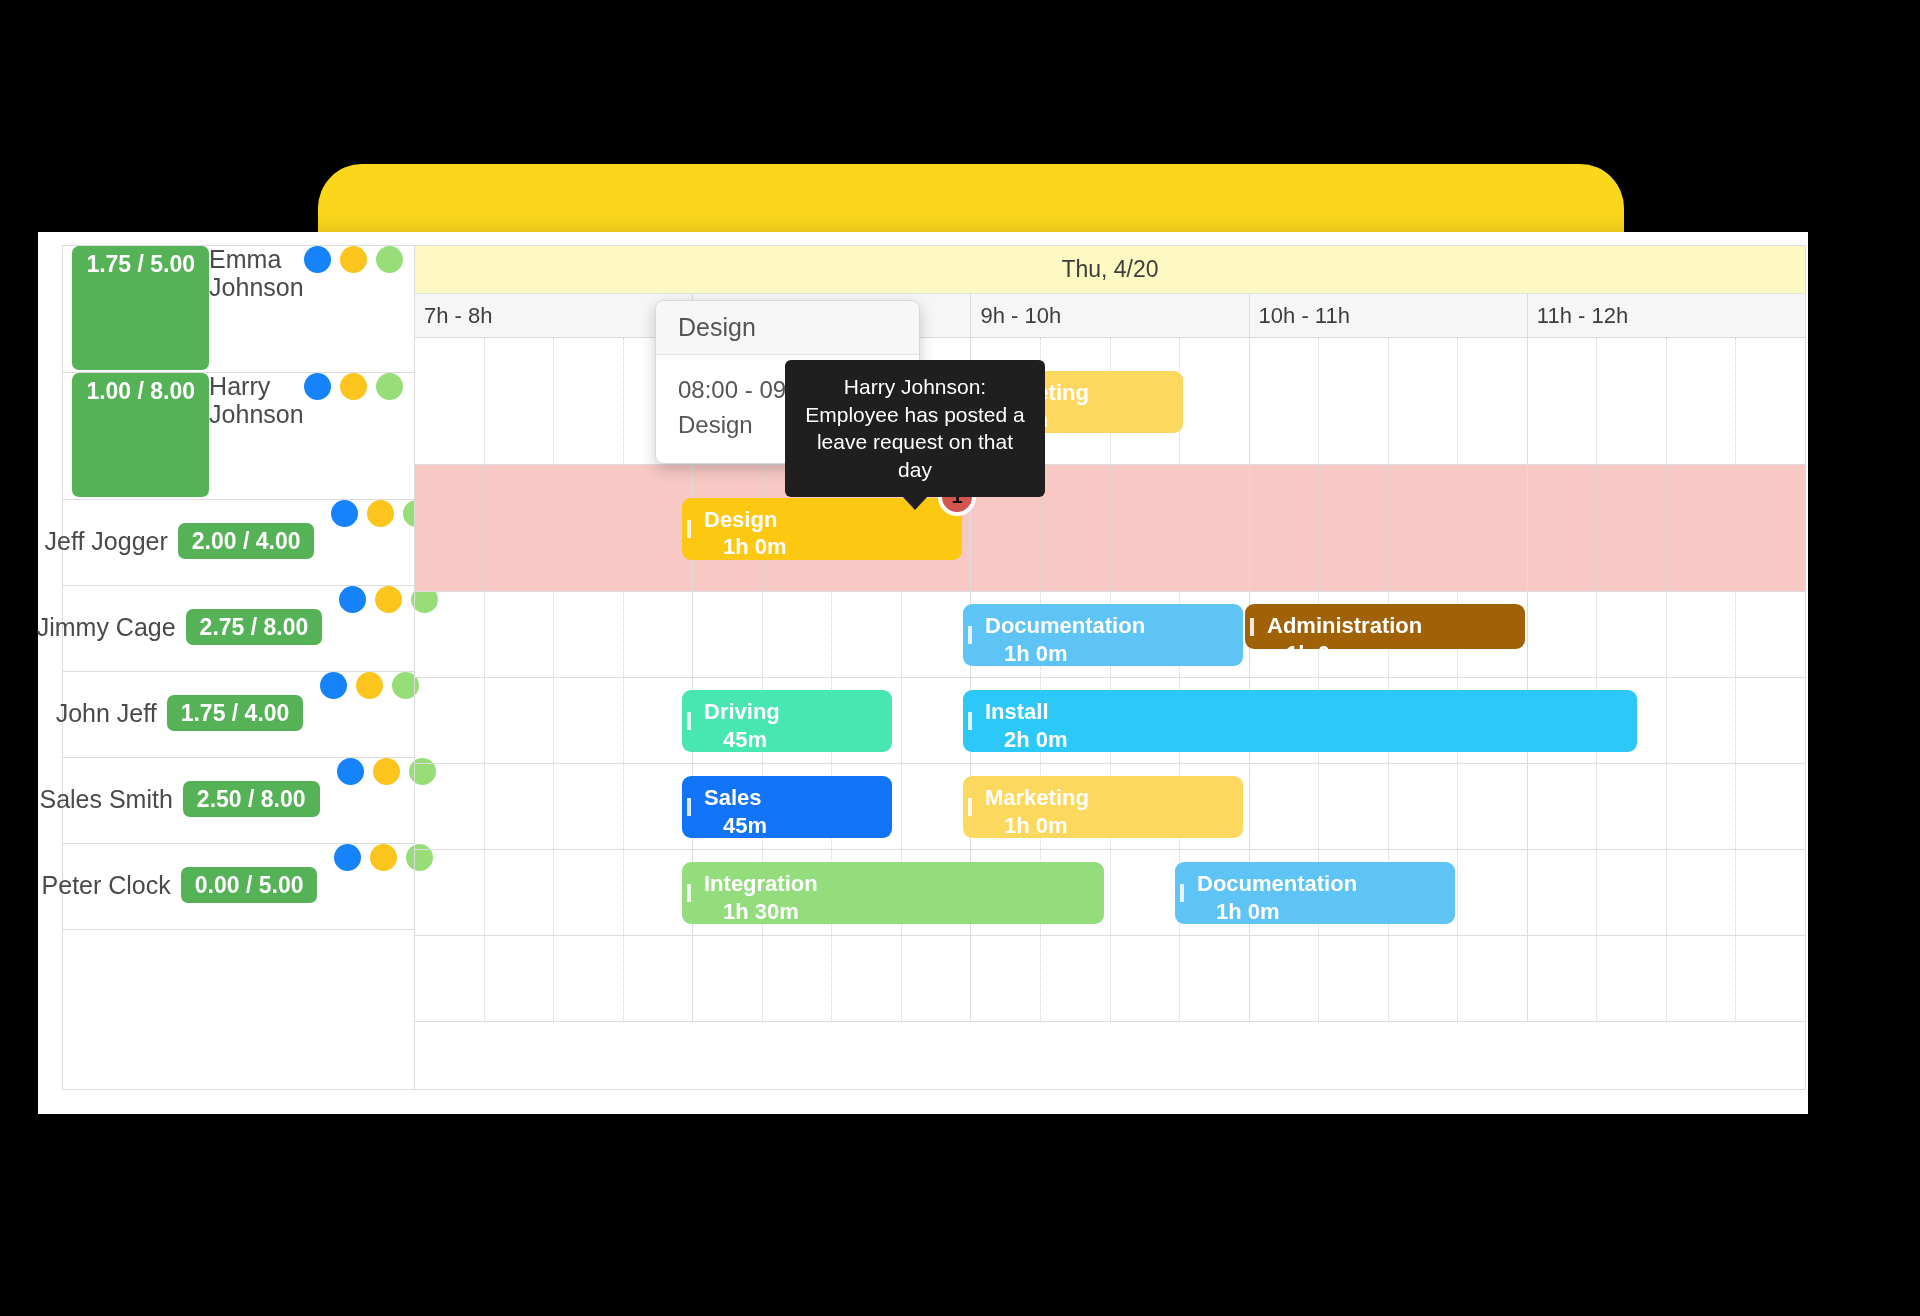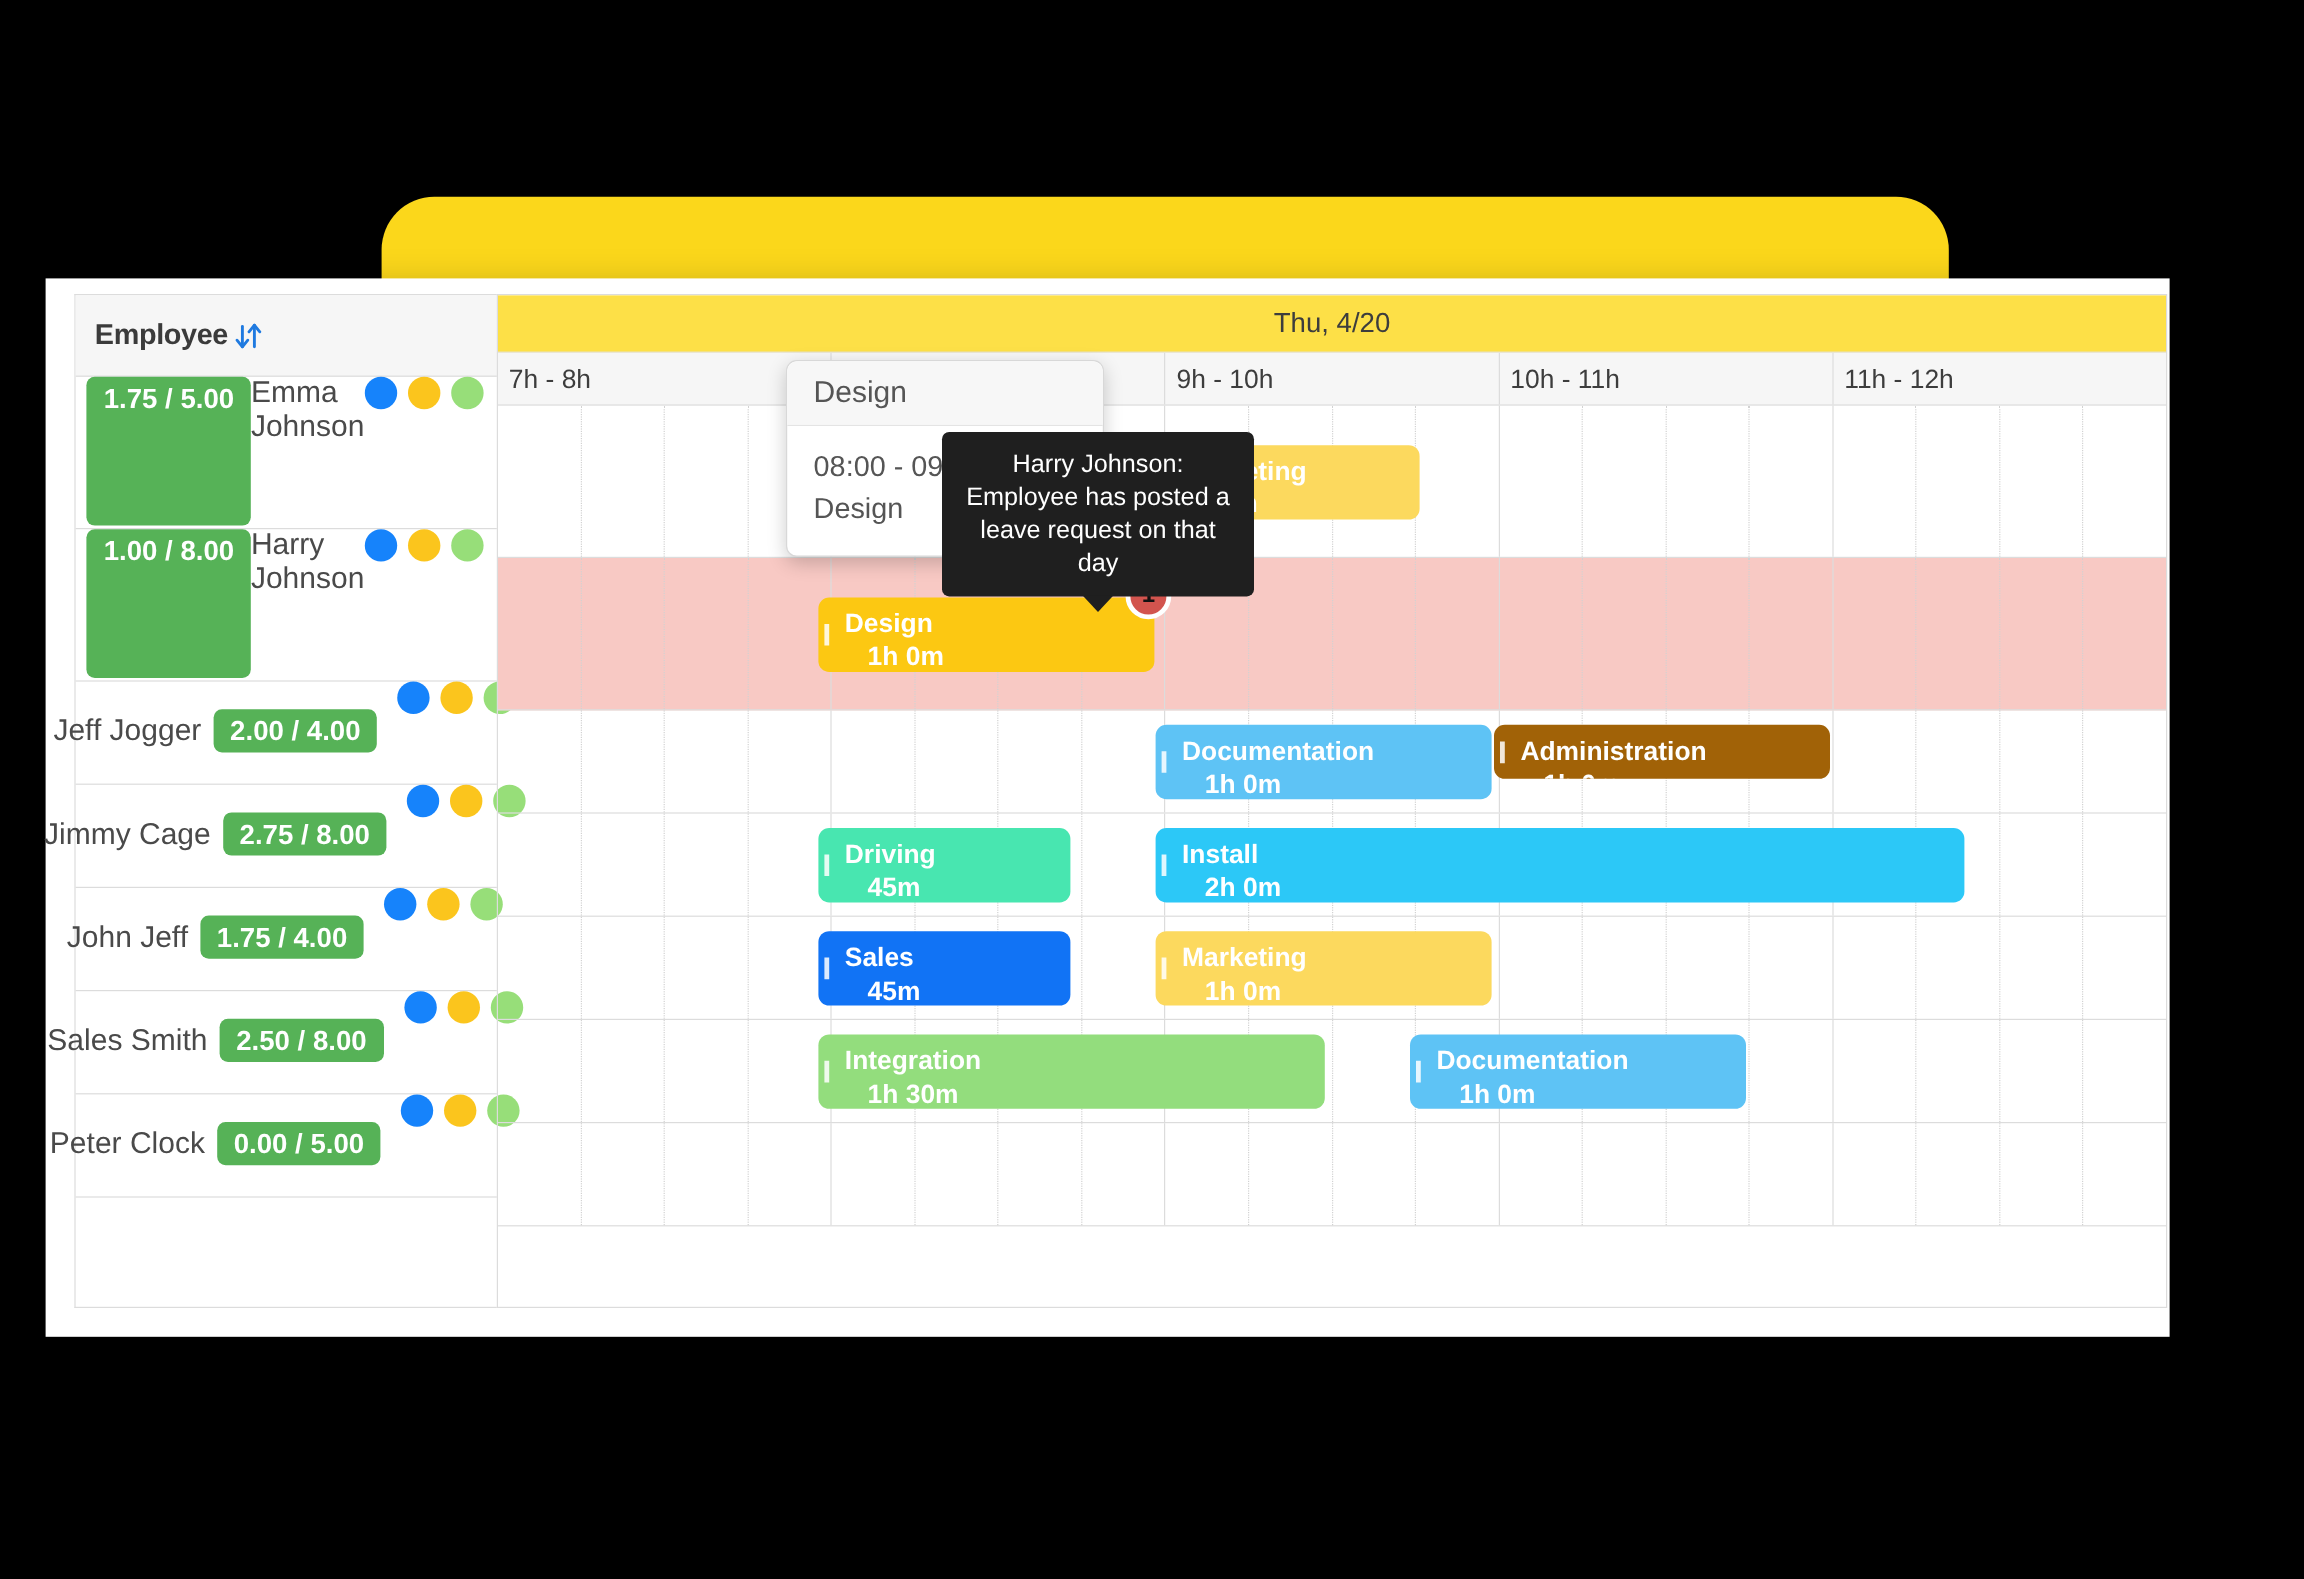--- a/index.html
+++ b/index.html
@@ -95,21 +95,21 @@
   
   .timeline {
     flex: 1 1 auto;
     border: 1px solid #dcdcdc;
     display: flex; flex-direction: column;
     position: relative;
     overflow: hidden;
   }
   .date-head {
     height: 48px; flex: 0 0 48px;
-    background: #fde047;
+    background: #fef9c3;
     border-bottom: 1px solid #e3e3e3;
     display: flex; align-items: center; justify-content: center;
     font-size: 23px; color: #3d3d3d;
   }
   .hour-head {
     height: 44px; flex: 0 0 44px;
     background: #f6f6f6;
     border-bottom: 1px solid #dcdcdc;
     display: flex;
   }
@@ -219,33 +219,20 @@
 <body>
 
 <div id="stage">
 
   <div class="yellow-card"></div>
   <div class="white-panel"></div>
 
   <div class="scheduler">
 
     <div class="emp-col">
-      <div class="emp-head">
-        <span class="emp-head-label">Employee</span>
-        <span class="sort-icon">
-          <svg width="30" height="30" viewBox="0 0 30 30">
-            <g stroke="#1f7ae0" stroke-width="2.4" fill="none" stroke-linecap="round" stroke-linejoin="round">
-              <line x1="10" y1="7" x2="10" y2="24"></line>
-              <polyline points="5.5,18.5 10,24 14.5,18.5"></polyline>
-              <line x1="20" y1="24" x2="20" y2="6"></line>
-              <polyline points="15.5,11.5 20,6 24.5,11.5"></polyline>
-            </g>
-          </svg>
-        </span>
-      </div>
       <div id="emp-rows">
           <div class="emp-row tall">
             <div class="emp-top">
               <span class="hours-badge">1.75 / 5.00</span>
             </div>
             <div class="emp-name">Emma Johnson</div>
             <div class="dots">
               <span class="dot" style="background: rgb(22, 131, 251);"></span>
               <span class="dot" style="background: rgb(251, 197, 29);"></span>
               <span class="dot" style="background: rgb(151, 222, 121);"></span>

